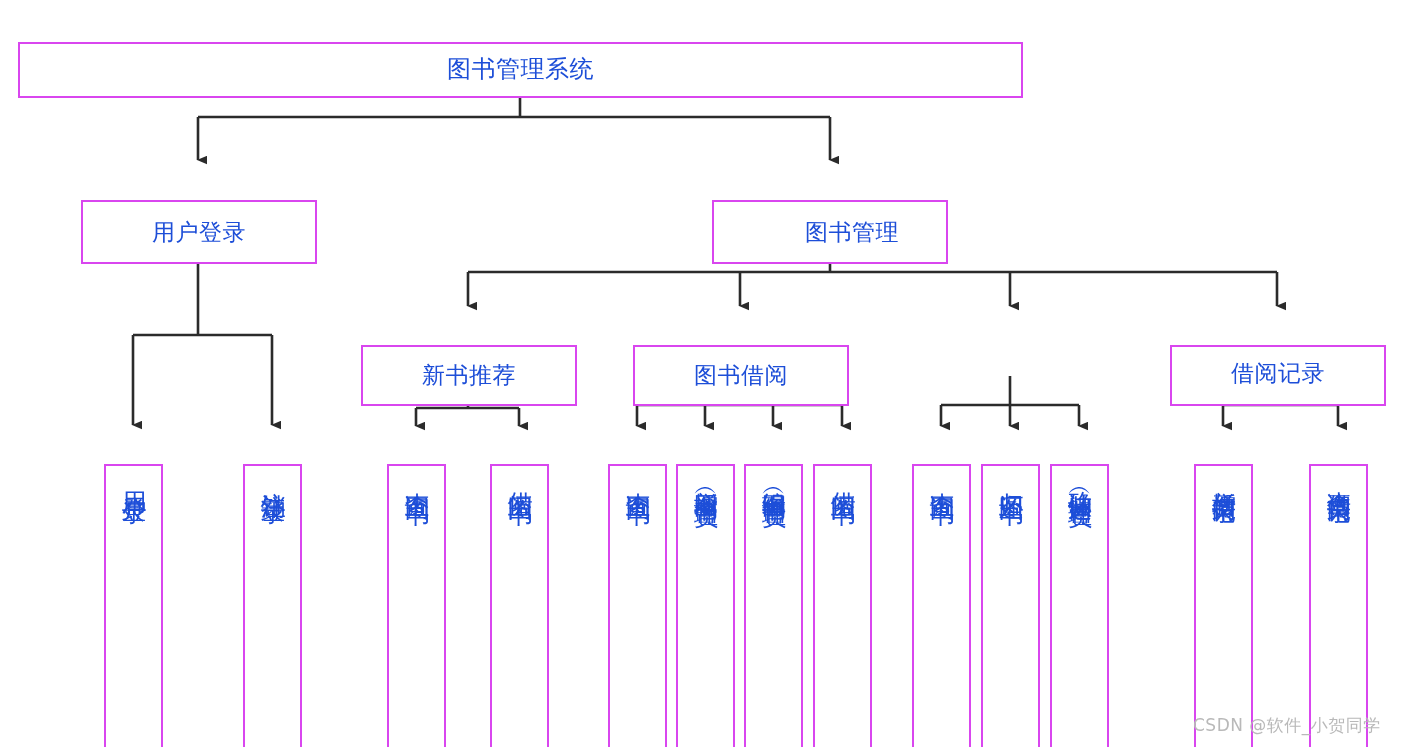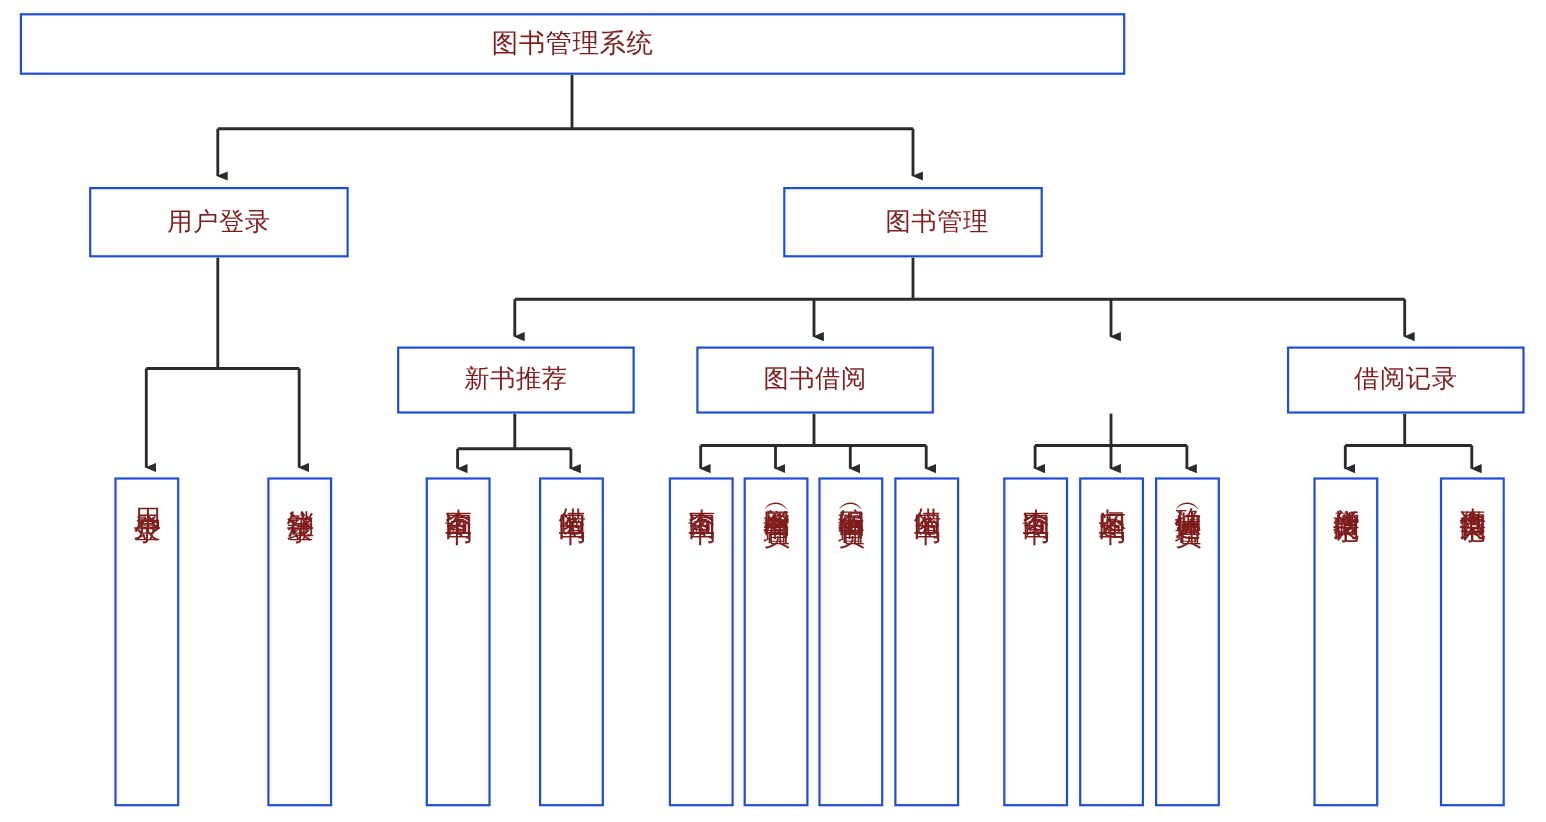--- a/index.html
+++ b/index.html
@@ -23,26 +23,27 @@
     left: 0;
     top: 0;
     width: 1405px;
     height: 747px;
     pointer-events: none;
   }
   .node {
     position: absolute;
     box-sizing: border-box;
     background: #ffffff;
-    border: 2px solid #1d4ed8;
+    border: 2px solid #d946ef;
     display: flex;
     align-items: center;
     justify-content: center;
-    color: #7f1d1d;
+    color: #1d4ed8;
     z-index: 2;
+    margin-top: 30px;
   }
   .node-label {
     display: block;
     text-align: center;
     line-height: 1.22;
     letter-spacing: 0.5px;
   }
   
   .node.horiz .node-label {
     font-size: 23px;
@@ -145,21 +146,21 @@
   <div class="node horiz" style="left:712px; top:170px; width:236px; height:64px;padding-left:44px;">
     <span class="node-label">图书管理</span>
   </div>
 
   <div class="node horiz" style="left:361px; top:315px; width:216px; height:61px;">
     <span class="node-label">新书推荐</span>
   </div>
   <div class="node horiz" style="left:633px; top:315px; width:216px; height:61px;">
     <span class="node-label">图书借阅</span>
   </div>
-  <div class="node horiz" style="left:1170px; top:315px; width:216px; height:61px;">
+  <div class="node horiz" style="left:1170px; top:315px; width:216px; height:61px;font-family:Liberation Mono, monospace;">
     <span class="node-label">借阅记录</span>
   </div>
 
   <div class="node vert" style="left:104px; top:434px; width:59px; height:299px;">
     <span class="node-label">用户登录</span>
   </div>
   <div class="node vert" style="left:243px; top:434px; width:59px; height:299px;">
     <span class="node-label">注销登录</span>
   </div>
 
@@ -193,14 +194,15 @@
     <span class="node-label">确认归还（管理员）</span>
   </div>
 
   <div class="node vert tall-text" style="left:1194px; top:434px; width:59px; height:299px;">
     <span class="node-label">新增借阅记录</span>
   </div>
   <div class="node vert tall-text" style="left:1309px; top:434px; width:59px; height:299px;">
     <span class="node-label">查询借阅记录</span>
   </div>
 
+  <div class="watermark" style="left:1193px; top:714px;">CSDN @软件_小贺同学</div>
 
 </div>
 
 </body></html>

